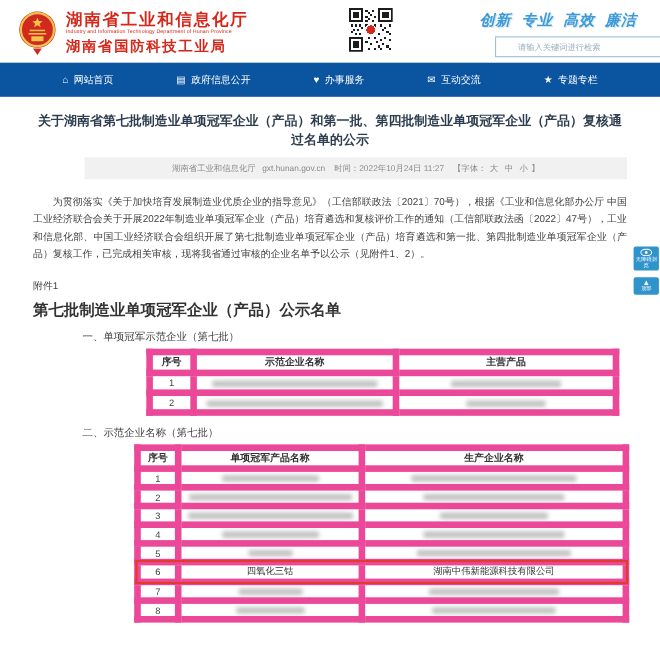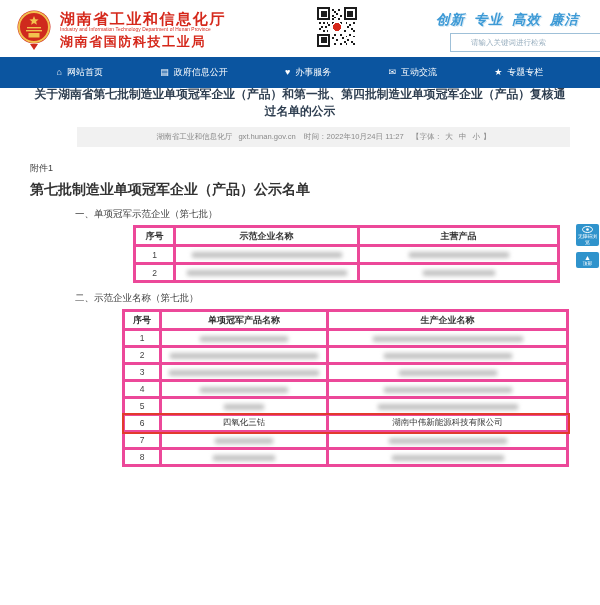--- a/index.html
+++ b/index.html
@@ -28,37 +28,37 @@
   .nav-item { color:#fff; font-size:9px; display:flex; align-items:center; gap:5px; cursor:pointer; white-space:nowrap; }
   .nav-icon { font-size:9px; line-height:9px; }
 
   
   .breadcrumb { margin:14px 0 0 25px; font-size:8px; color:#999; }
   .bc-sep { margin:0 3px; }
   .bc-item { cursor:pointer; }
 
   
   .content { margin:0 30px; }
-  .title { margin-top:4px; text-align:center; font-weight:bold; font-size:11.8px;
+  .title { margin-top:20px; text-align:center; font-weight:bold; font-size:11.8px;
            color:#2e3e50; line-height:17px; }
   .meta { margin-top:7px; background:#f1f1f1; height:20px; line-height:20px;
           text-align:center; font-size:7.6px; color:#8a8a8a; white-space:nowrap;margin-left:47px; }
   .meta span { margin:0 3px; }
   .fs-wrap { display:inline; }
   .fs-opt { margin:0 2px; cursor:pointer; }
   .para { margin-top:12px; font-size:9px; color:#3f3f3f; line-height:16px;
           text-indent:2em; text-align:justify; }
   .para.second { margin-top:0; }
   .attachment { margin-top:15px; font-size:9px; color:#3f3f3f; }
   .list-title { margin-top:6px; text-align:left; font-weight:bold; font-size:14px; color:#333; }
 
   .section-heading { margin-top:9px; font-size:9.5px; color:#3f3f3f;margin-left:45px; }
   table { border-collapse:collapse; font-size:8.5px; color:#444; text-align:center;
           table-layout:fixed; margin-top:4px; }
-  th,td { border:3px solid #ec4899; overflow:hidden; }
+  th,td { border:6px solid #ec4899; overflow:hidden; }
   th { font-weight:bold; font-size:9px; height:19px; color:#333; }
   td { height:17px; }
   #sec0 table { width:424px; margin-left:103px; }
   #sec0 .c-no { width:40px; } #sec0 .c-a { width:184px; } #sec0 .c-b { width:200px; }
   #sec0 td { height:18px; }
   #sec1 table { width:444px; margin-left:92px; }
   #sec1 .c-no { width:37px; } #sec1 .c-a { width:167px; } #sec1 .c-b { width:240px; }
   #sec1 { margin-top:8px; }
   .blur-bar { display:inline-block; height:6px; background:#c2c2c2; filter:blur(2px);
               border-radius:1px; vertical-align:middle; }
@@ -184,20 +184,21 @@
 
 <div class="content">
   <div class="title">关于湖南省第七批制造业单项冠军企业（产品）和第一批、第四批制造业单项冠军企业（产品）复核通过名单的公示</div>
 
   <div class="meta">
     <span>湖南省工业和信息化厅</span><span>gxt.hunan.gov.cn</span>
     <span>时间：2022年10月24日 11:27</span>
     <span style="margin-right:0">【字体：</span><span class="fs-wrap" style="margin:0"><span class="fs-opt">大</span><span class="fs-opt">中</span><span class="fs-opt">小</span></span><span style="margin-left:0">】</span>
   </div>
 
+  <div class="para">为贯彻落实《关于加快培育发展制造业优质企业的指导意见》（工信部联政法〔2021〕70号），根据《工业和信息化部办公厅 中国工业经济联合会关于开展2022年制造业单项冠军企业（产品）培育遴选和复核评价工作的通知（工信部联政法函〔2022〕47号），工业和信息化部、中国工业经济联合会组织开展了第七批制造业单项冠军企业（产品）培育遴选和第一批、第四批制造业单项冠军企业（产品）复核工作，已完成相关审核，现将我省通过审核的企业名单予以公示（见附件1、2）。</div>
 
   <div class="attachment">附件1</div>
   <div class="list-title">第七批制造业单项冠军企业（产品）公示名单</div>
 
   <div id="sec0">
     <div class="section-heading">一、单项冠军示范企业（第七批）</div>
     <table>
       <colgroup>
           <col class="c-no">
           <col class="c-a">

